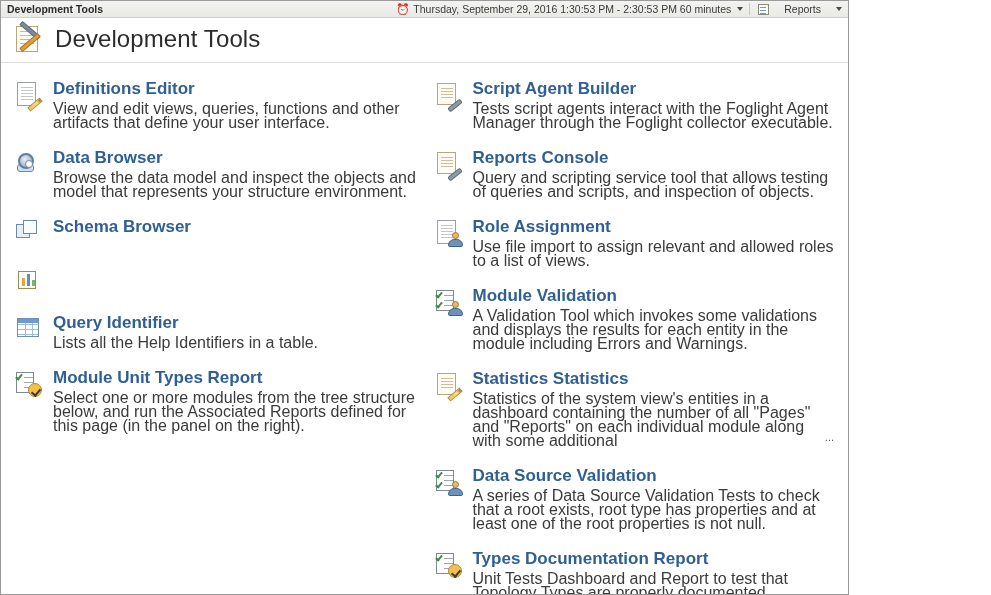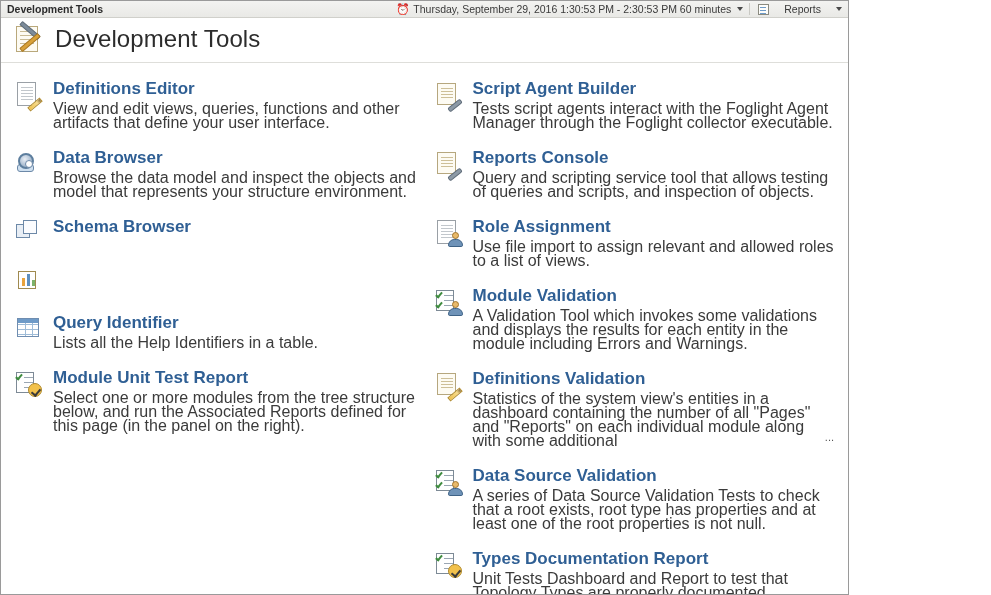--- a/index.html
+++ b/index.html
@@ -349,21 +349,21 @@
 
       <div class="item">
         <div class="ico">
           <div class="ic">
               <span class="check"></span>
               <span class="tick"></span>
               <span class="bigcheck"></span>
             </div>
         </div>
         <div class="txt">
-          <div class="title">Module Unit Test Report</div>
+          <div class="title">Module Unit Types Report</div>
           <div class="desc">Select one or more modules from the tree structure below, and run the Associated Reports defined for this page (in the panel on the right).</div>
         </div>
       </div>
 
     </div>
 
     <div class="col">
 
       <div class="item">
         <div class="ico">
@@ -426,21 +426,21 @@
       </div>
 
       <div class="item">
         <div class="ico">
           <div class="ic">
               <span class="scroll"></span>
               <span class="pencil"></span>
             </div>
         </div>
         <div class="txt">
-          <div class="title">Definitions Validation</div>
+          <div class="title">Statistics Statistics</div>
           <div class="desc">Statistics of the system view's entities in a dashboard containing the number of all "Pages" and "Reports" on each individual module along with some additional</div>
         </div>
         <span class="ellipsis" style="top:430px;">...</span>
       </div>
 
       <div class="item">
         <div class="ico">
           <div class="ic">
               <span class="check"></span>
               <span class="tick"></span>

